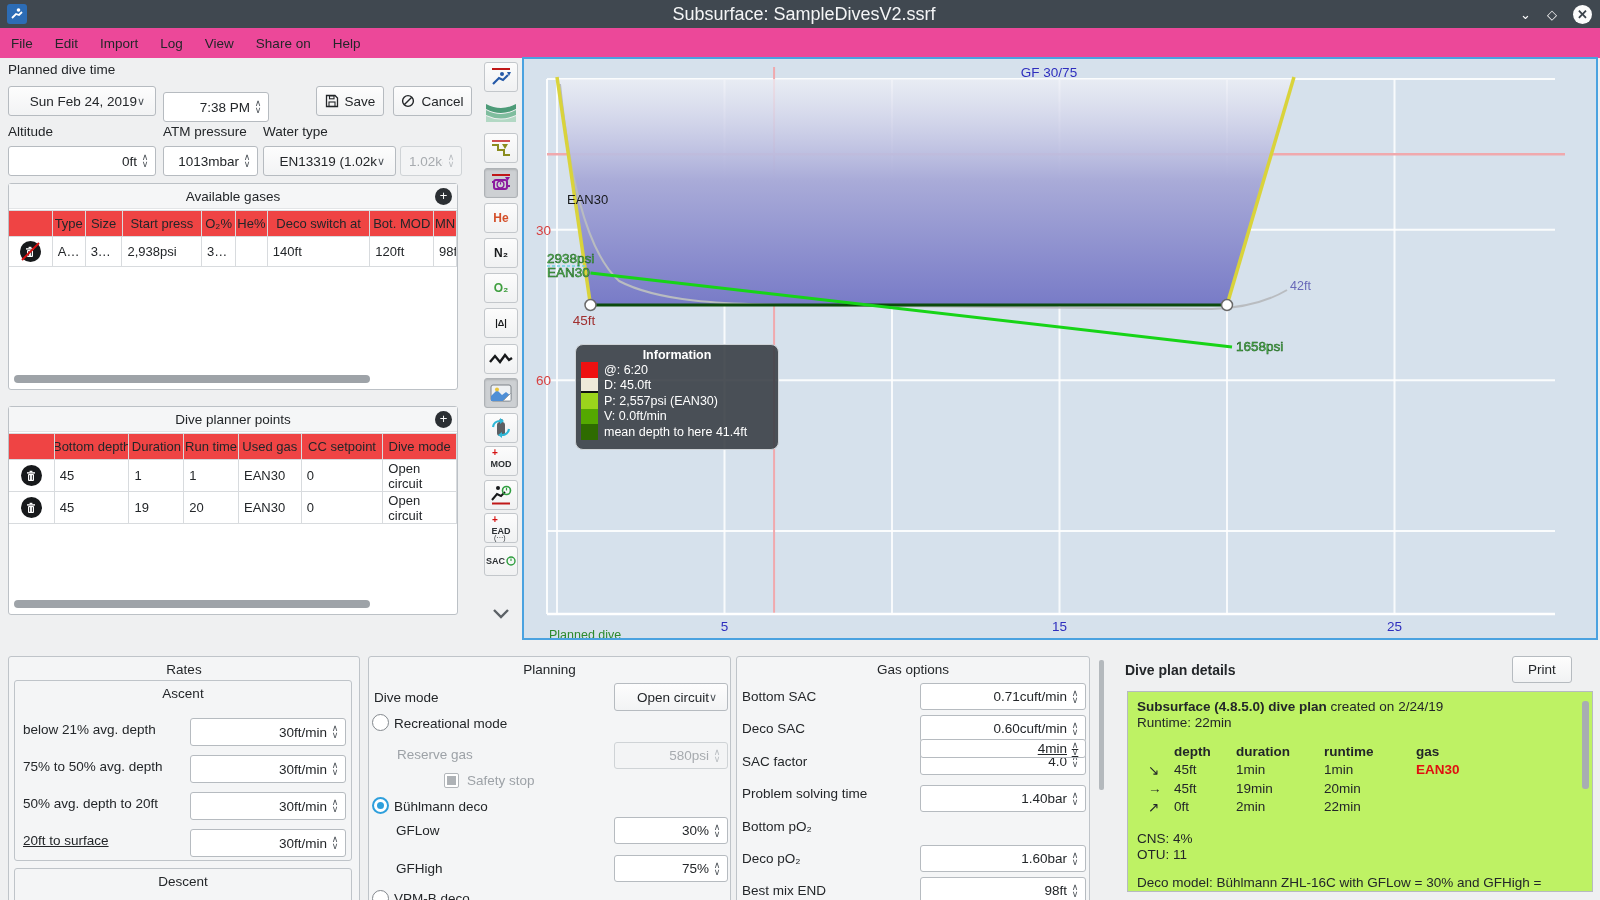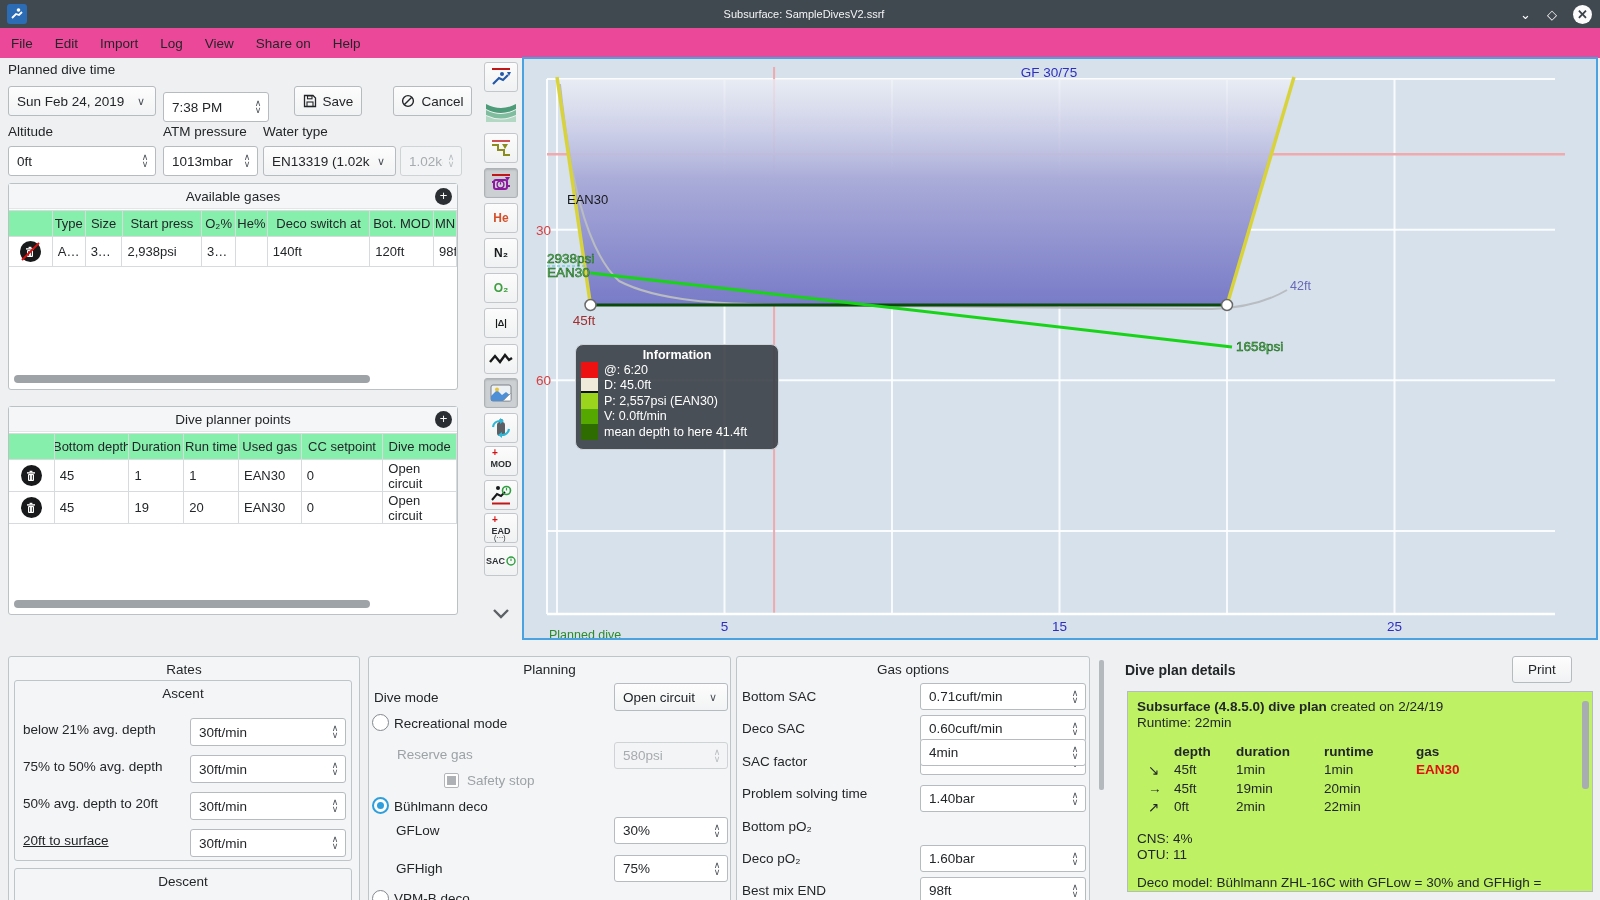--- a/index.html
+++ b/index.html
@@ -1,44 +1,44 @@
 <!DOCTYPE html>
 <html><head>
 <meta charset="utf-8">
 <style>
   * { margin:0; padding:0; box-sizing:border-box; font-family:"Liberation Sans",sans-serif; }
   html,body { width:1600px; height:900px; overflow:hidden; background:#eff0f1; color:#232629; font-size:13px; }
   
   .titlebar { position:absolute; left:0; top:0; width:1600px; height:28px; background:#404850; display:flex; align-items:center; }
   .app-icon { width:20px; height:20px; margin-left:7px; background:#2c6cb5; border-radius:3px; display:flex; align-items:center; justify-content:center; }
-  .win-title { position:absolute; left:8px; right:0; text-align:center; color:#f4f5f6; font-size:11px; }
+  .win-title { position:absolute; left:8px; right:0; text-align:center; color:#f4f5f6; font-size:18px; }
   .win-controls { position:absolute; right:8px; top:0; height:28px; display:flex; align-items:center; gap:16px; color:#fff; }
   .win-controls span { cursor:default; font-size:13px; }
   .close-circle { width:19px; height:19px; border-radius:50%; background:#fcfcfc; color:#3a424a; display:flex; align-items:center; justify-content:center; font-size:12px; font-weight:bold; }
   .menubar { position:absolute; left:0; top:28px; width:1600px; height:30px; display:flex; align-items:center; background:#ec4899; }
   .menu-item { padding:4px 11px; font-size:13.5px; color:#232629; }
   
   .ctl { position:absolute; background:#fff; border:1px solid #b6bbc0; border-radius:3px; display:flex; align-items:center; font-size:13.5px; }
-  .ctl .val { flex:1; padding-left:8px; white-space:nowrap; overflow:hidden; }
+  .ctl .val { flex:1; padding-left:8px; white-space:nowrap; overflow:hidden;text-align:right; }
   .ctl.raised { background:linear-gradient(#fdfdfd,#f2f3f4); }
   .ctl.disabled { background:#f3f4f5; color:#a7abaf; border-color:#cfd3d6; }
   .spin-arrows { width:18px; display:flex; flex-direction:column; align-items:center; color:#4d5359; font-size:9px; line-height:7px; padding-right:2px; }
   .ctl.disabled .spin-arrows { color:#b9bdc1; }
   .combo-arrow { width:18px; color:#4d5359; font-size:11px; }
   .btn { position:absolute; background:linear-gradient(#fdfdfd,#f1f2f3); border:1px solid #b6bbc0; border-radius:3px; display:flex; align-items:center; justify-content:center; gap:6px; font-size:13.5px; }
   .lbl { position:absolute; font-size:13.5px; white-space:nowrap; }
   .lbl.gray { color:#9da2a7; }
   
   .panel { position:absolute; background:#fff; border:1px solid #bcc1c6; border-radius:3px; }
   .panel-head { height:25px; display:flex; align-items:center; justify-content:center; position:relative; background:#f5f6f7; border-bottom:1px solid #e3e5e7; font-size:13.5px; }
   .plusbtn { position:absolute; right:5px; top:4px; width:17px; height:17px; border-radius:50%; background:#2b2f33; color:#fff; font-size:13px; line-height:16px; text-align:center; }
   .tbl { position:absolute; left:0; top:26px; right:0; }
   .trow { display:flex; }
   .tcell { border-right:1px solid #d8dbde; border-bottom:1px solid #d8dbde; overflow:hidden; white-space:nowrap; font-size:13px; display:flex; align-items:center; }
-  .thead .tcell { background:#86efac; justify-content:center; border-top:1px solid #d8dbde; }
+  .thead .tcell { background:#ef4444; justify-content:center; border-top:1px solid #d8dbde; }
   .tbody .tcell { padding-left:5px; background:#fff; }
   .tbody .tcell.icon-cell, .thead .tcell.icon-cell { justify-content:center; padding-left:0; }
   .wrapcell { white-space:normal !important; line-height:15px; }
   .hscroll { position:absolute; left:5px; height:8px; border-radius:4px; background:#9ea3a8; }
   .trash-circle { width:21px; height:21px; border-radius:50%; background:#17191b; position:relative; display:flex; align-items:center; justify-content:center; }
   
   .tool-btn { position:absolute; left:484px; width:34px; height:30px; border:1px solid #c3c7cb; border-radius:3px; background:linear-gradient(#fcfcfc,#f0f1f2); display:flex; align-items:center; justify-content:center; overflow:hidden; }
   .tool-btn.flat { border:none; background:transparent; }
   .tool-btn.selected { background:#cdd0d3; border-color:#aeb2b6; box-shadow:inset 0 1px 2px rgba(0,0,0,.15); }
   .tool-label { font-weight:bold; }
@@ -95,21 +95,21 @@
   <span class="val">Sun Feb 24, 2019</span>
     <span class="combo-arrow">∨</span>
 </div>
 <div class="ctl" style="left:163px;top:92px;width:106px;height:30px">
   <span class="val">7:38 PM</span>
   <span class="spin-arrows">
       <span>∧</span>
       <span>∨</span>
     </span>
 </div>
-<div class="btn" style="left:294px;top:86px;width:68px;height:30px">
+<div class="btn" style="left:316px;top:86px;width:68px;height:30px">
   <svg width="14" height="14" viewBox="0 0 14 14">
       <path d="M1.5 1.5 H10 L12.5 4 V12.5 H1.5 Z" fill="none" stroke="#232629" stroke-width="1.3"></path>
       <rect x="4" y="8" width="6" height="4.5" fill="none" stroke="#232629" stroke-width="1.1"></rect>
       <rect x="4.5" y="1.8" width="4.5" height="3" fill="none" stroke="#232629" stroke-width="1.1"></rect>
     </svg>
   <span>Save</span>
 </div>
 <div class="btn" style="left:393px;top:86px;width:79px;height:30px">
   <svg width="14" height="14" viewBox="0 0 14 14">
       <circle cx="7" cy="7" r="5.4" fill="none" stroke="#232629" stroke-width="1.4"></circle>
@@ -576,21 +576,21 @@
   </div>
 <div class="lbl" style="left: 742px; top: 753.8px;">SAC factor</div>
 <div class="ctl" style="left: 920px; top: 747.8px; width: 166px; height: 27px;">
     <span class="val">4.0</span>
     <span class="spin-arrows">
       <span>∧</span>
       <span>∨</span>
     </span>
   </div>
 <div class="lbl" style="left: 742px; top: 786.2px;">Problem solving time</div>
-<div class="ctl" style="left: 920px; top: 739px; width: 166px; height: 27px;">
+<div class="ctl" style="left: 920px; top: 739px; width: 166px; height: 19px; text-decoration: underline;">
     <span class="val">4min</span>
     <span class="spin-arrows">
       <span>∧</span>
       <span>∨</span>
     </span>
   </div>
 <div class="lbl" style="left: 742px; top: 818.6px;">Bottom pO₂</div>
 <div class="ctl" style="left: 920px; top: 785px; width: 166px; height: 27px;">
     <span class="val">1.40bar</span>
     <span class="spin-arrows">

